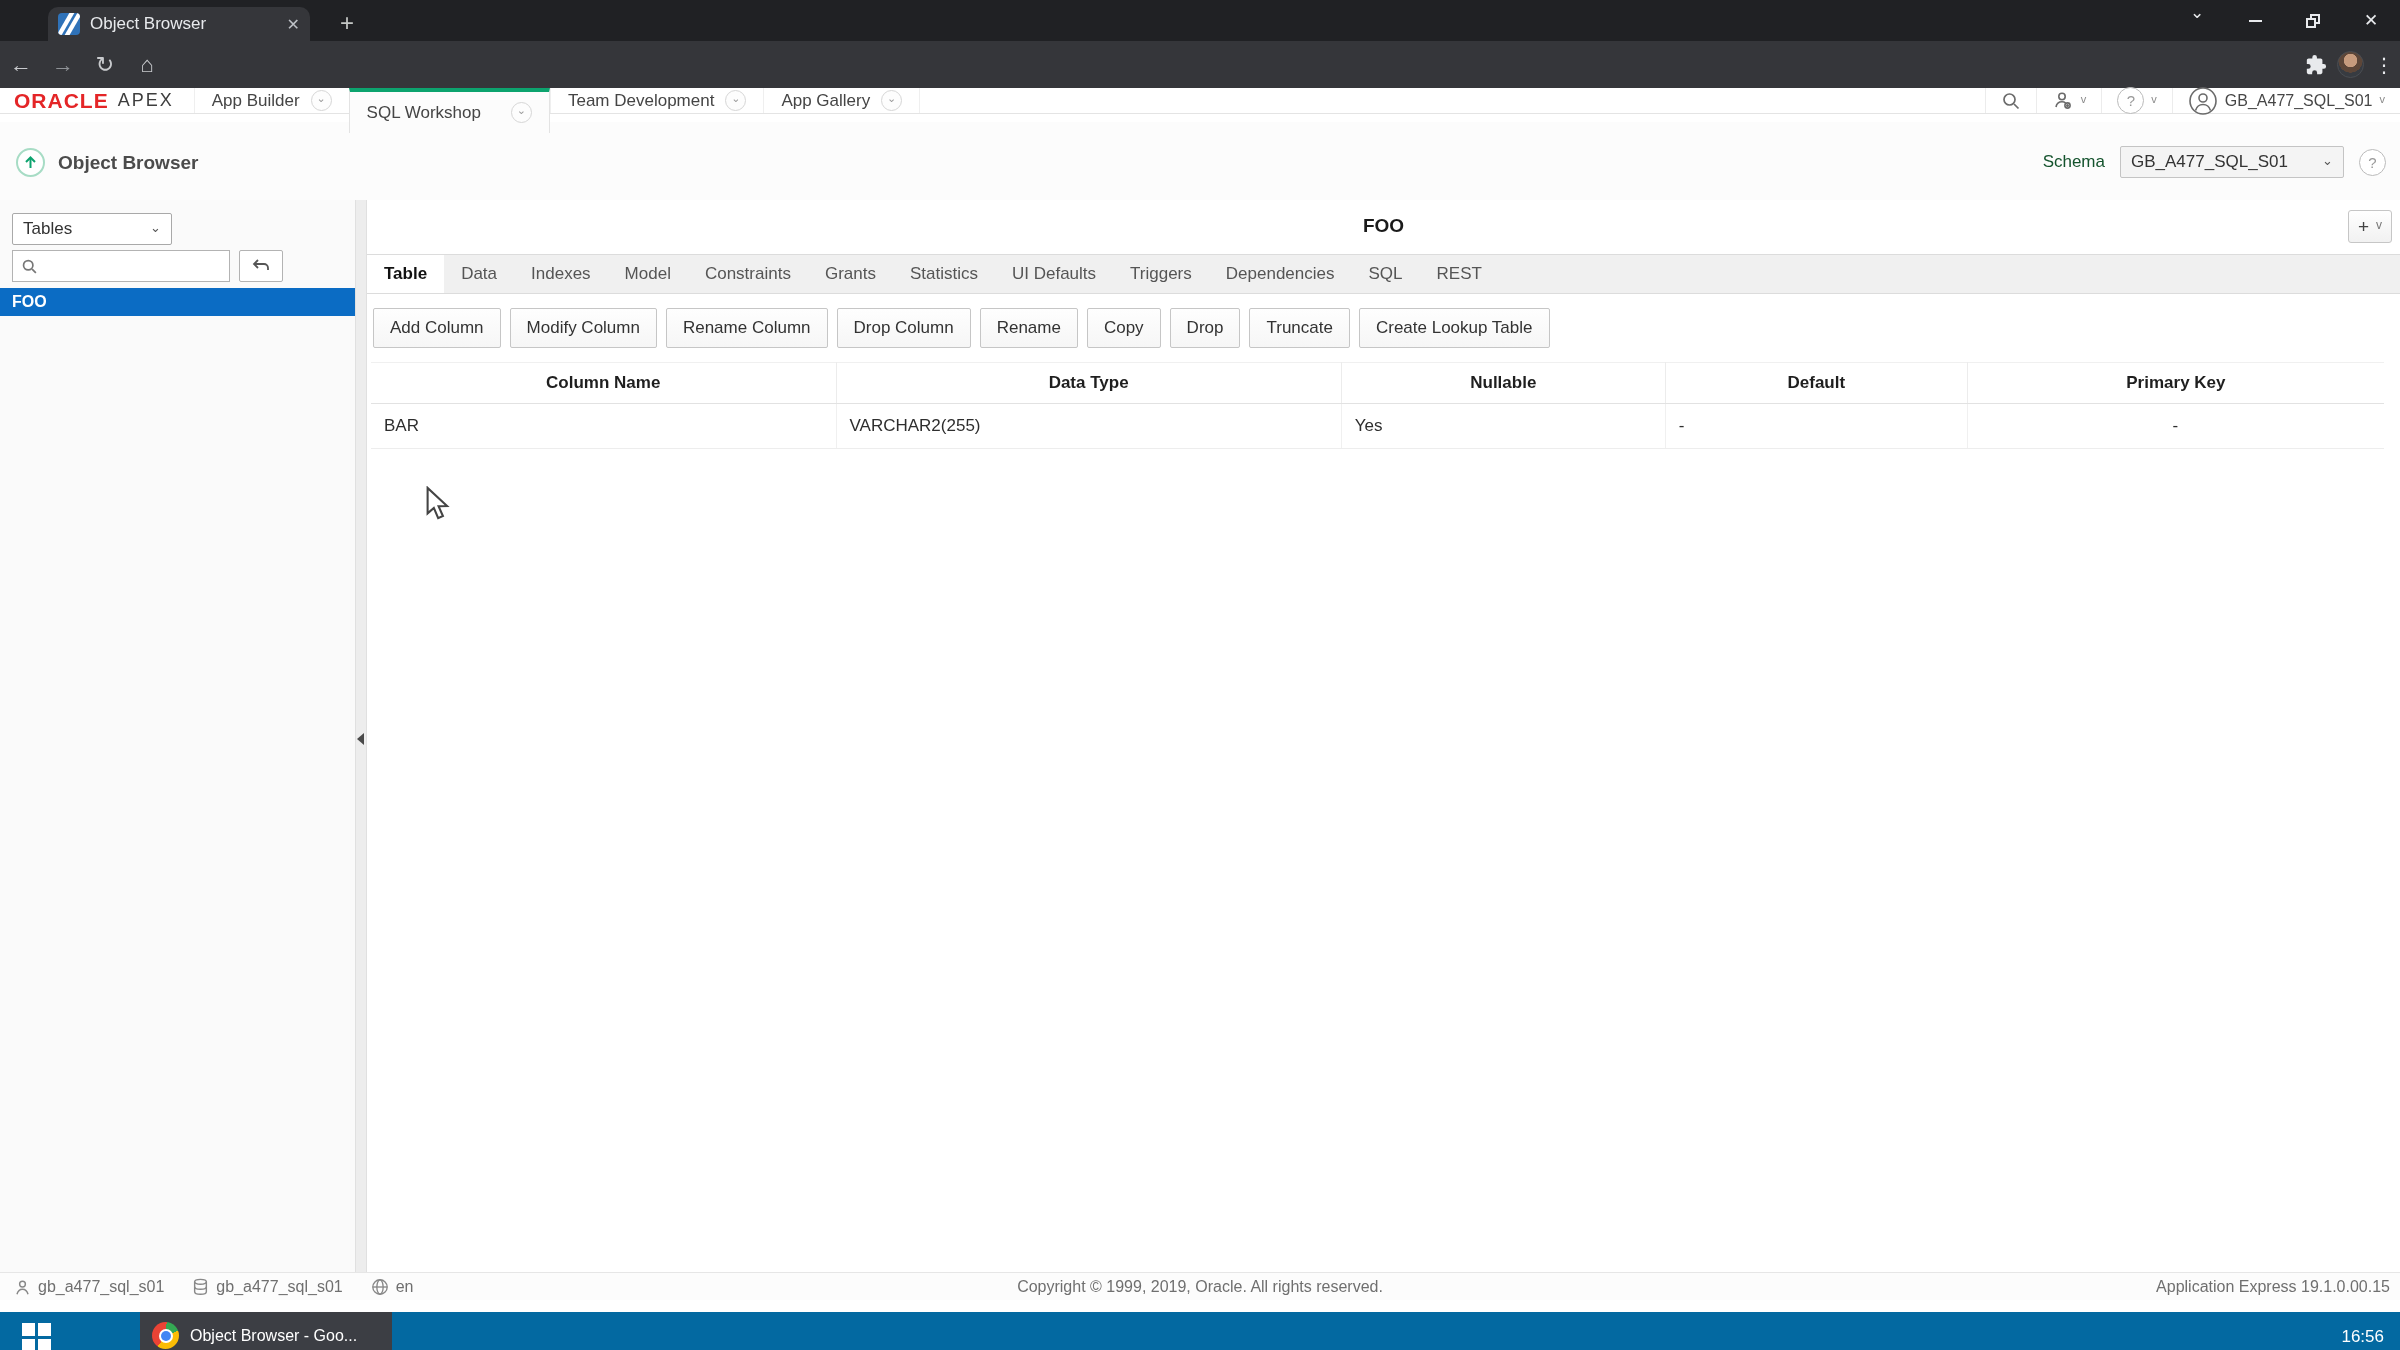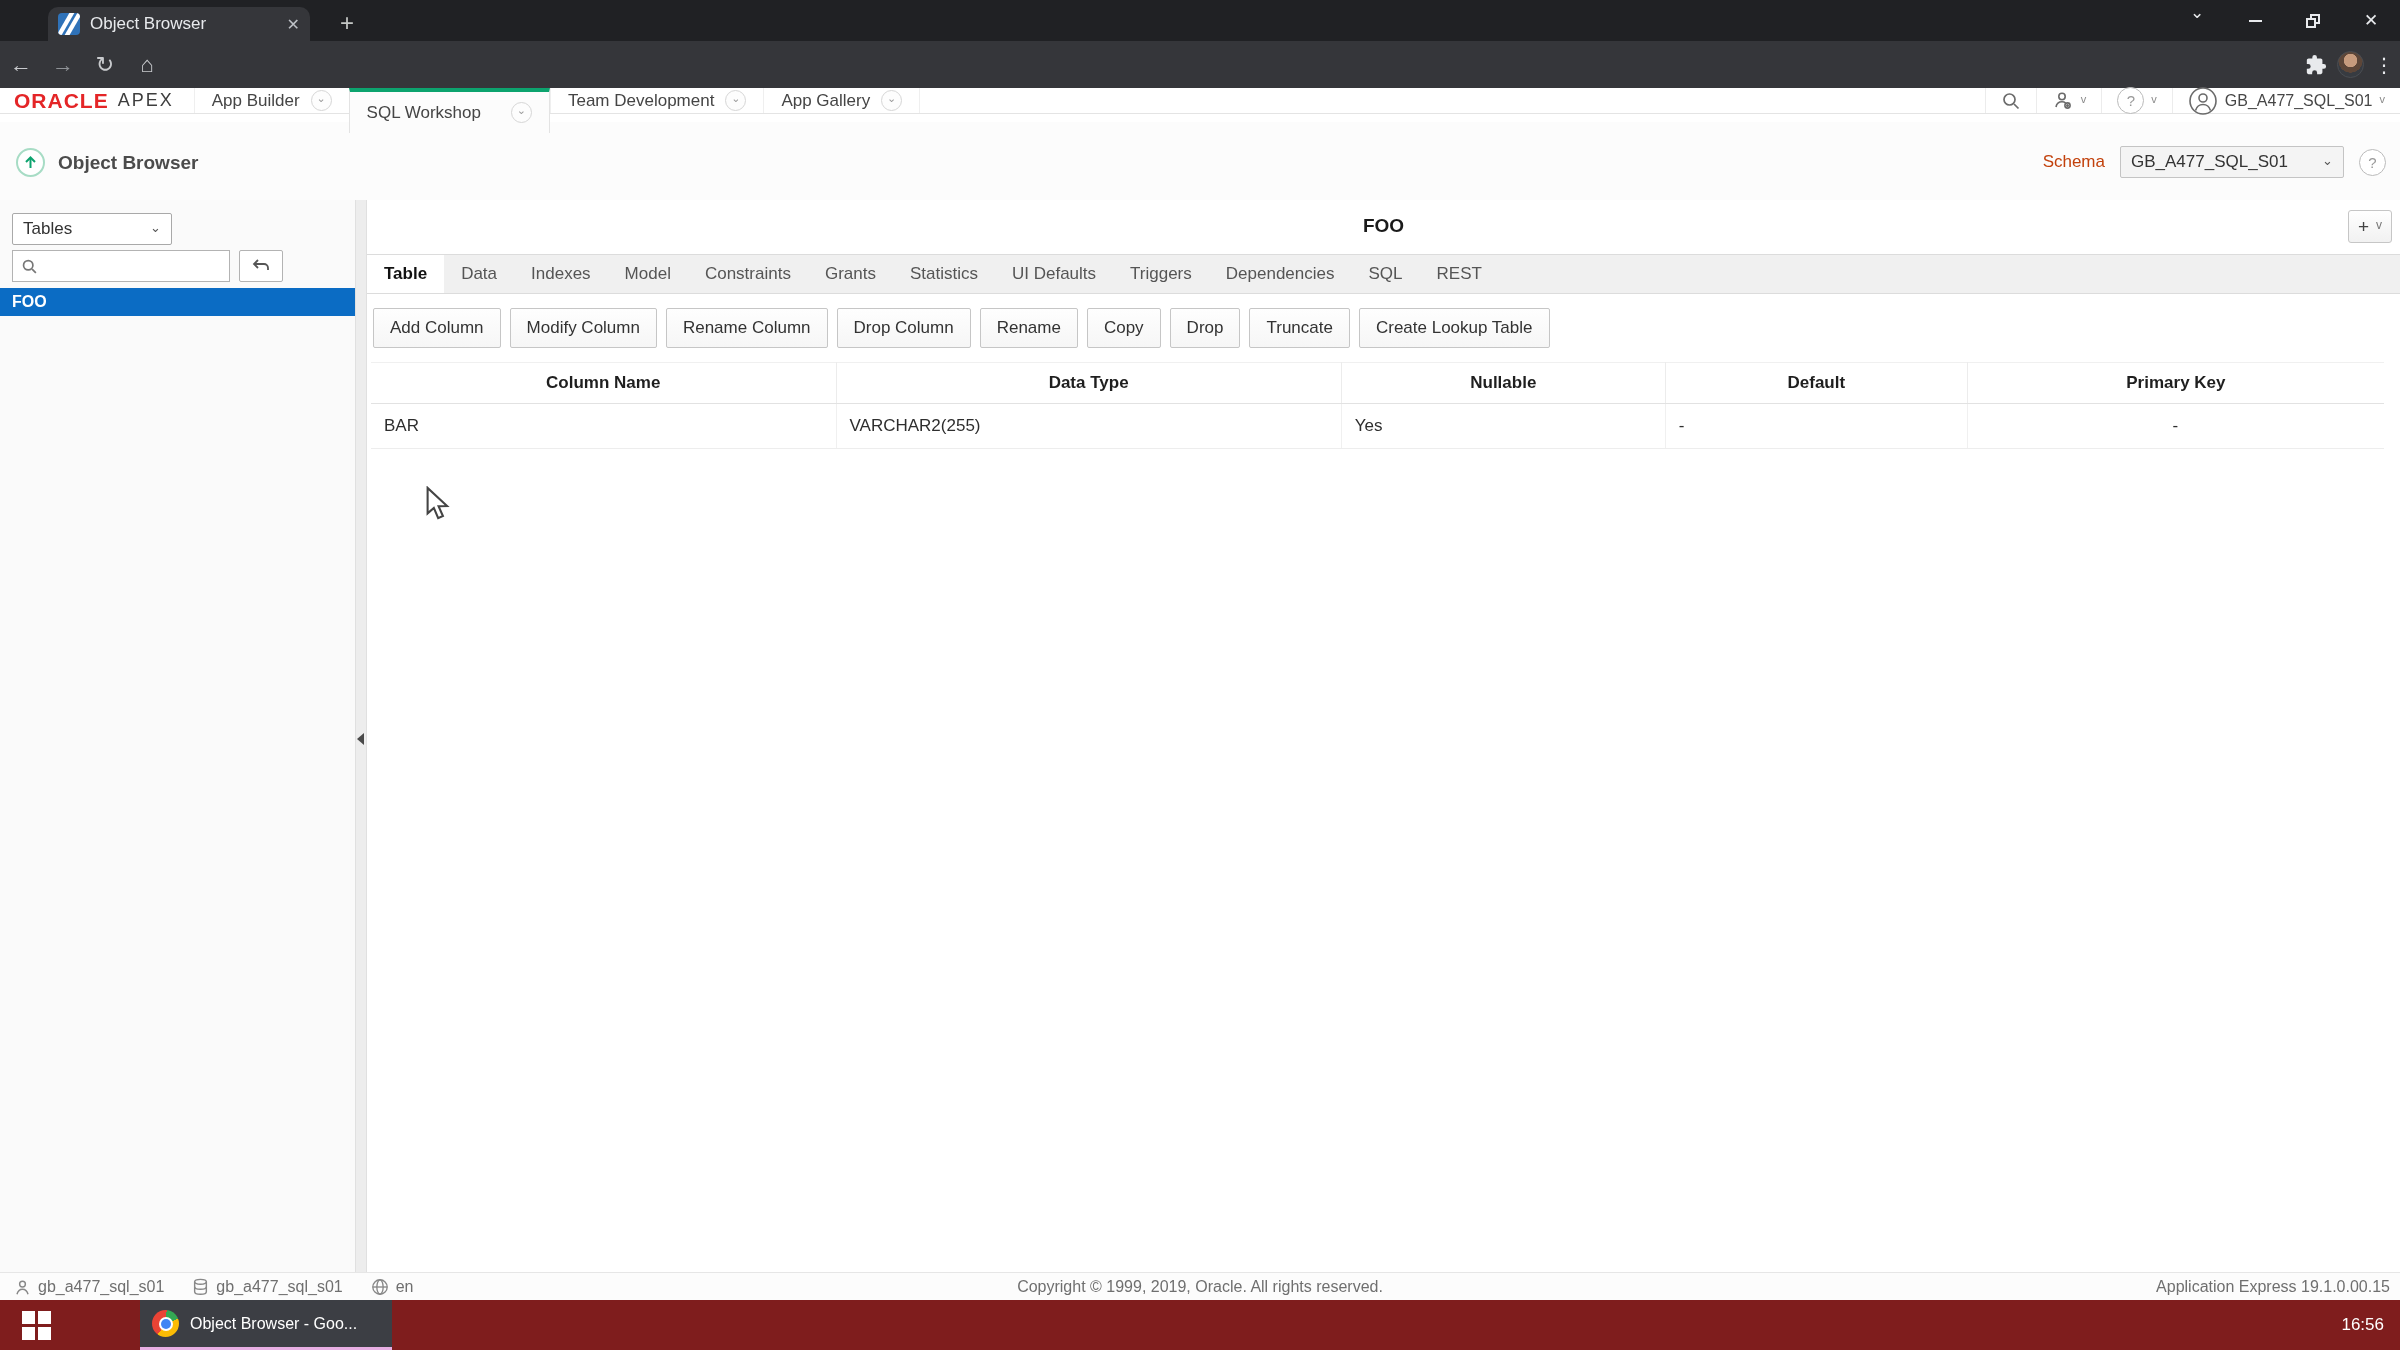--- a/index.html
+++ b/index.html
@@ -62,21 +62,21 @@
     color:#6b6b6b;gap:7px;font-size:16px;}
   .hr-chev{font-size:11px;color:#8a8a8a;margin-top:-3px;}
   .account-name{color:#474747;}
 
   
   .crumb-row{position:absolute;left:0;top:122px;right:0;height:78px;background:#fcfcfc;}
   .crumb-left{position:absolute;left:16px;top:26px;display:flex;align-items:center;gap:13px;}
   .up-circle{width:29px;height:29px;border-radius:50%;border:2px solid #a7dcc5;display:flex;align-items:center;justify-content:center;background:#fff;}
   .crumb-title{font-size:19px;font-weight:bold;color:#4b4b4b;}
   .crumb-right{position:absolute;right:14px;top:24px;display:flex;align-items:center;gap:15px;}
-  .schema-label{font-size:17px;color:#c2410c;}
+  .schema-label{font-size:17px;color:#14532d;}
   .select-box{height:32px;background:#f4f4f4;border:1px solid #c4c4c4;border-radius:2px;display:flex;align-items:center;
     padding:0 10px;font-size:17px;color:#333;}
   .schema-select{width:224px;}
   .select-chev{margin-left:auto;color:#555;font-size:13px;margin-top:-4px;}
   .help-circle{width:27px;height:27px;border:1px solid #bbb;border-radius:50%;color:#999;font-size:15px;
     display:flex;align-items:center;justify-content:center;background:#fff;}
 
   
   .sidebar{position:absolute;left:0;top:200px;width:355px;bottom:78px;background:#fafafa;}
   .obj-select{position:absolute;left:12px;top:13px;width:160px;background:#fff;border-color:#a9a9a9;}
@@ -119,21 +119,21 @@
 
   
   .page-footer{position:absolute;left:0;right:0;bottom:50px;height:28px;background:#fcfcfc;border-top:1px solid #e6e6e6;
     font-size:16px;color:#6f6f6f;}
   .footer-left{position:absolute;left:14px;top:0;height:28px;display:flex;align-items:center;gap:28px;}
   .footer-item{display:flex;align-items:center;gap:7px;}
   .footer-center{position:absolute;left:0;right:0;text-align:center;line-height:28px;}
   .footer-right{position:absolute;right:10px;top:0;line-height:28px;}
 
   
-  .taskbar{position:absolute;left:0;right:0;bottom:0;height:50px;background:#7f1d1d;}
+  .taskbar{position:absolute;left:0;right:0;bottom:0;height:38px;background:#0369a1;}
   .start-btn{position:absolute;left:0;top:0;width:72px;height:50px;display:flex;align-items:center;justify-content:center;}
   .win-logo{display:grid;grid-template-columns:13px 13px;grid-template-rows:13px 13px;gap:3px;}
   .win-logo i{background:#fff;display:block;}
   .task-btn{position:absolute;left:140px;top:0;width:252px;height:50px;background:#3c3e44;border-bottom:3px solid #e7aee3;
     display:flex;align-items:center;gap:11px;padding:0 12px;}
   .chrome-icon{width:27px;height:27px;border-radius:50%;flex:none;position:relative;
     background:conic-gradient(from 215deg,#ea4335 0 150deg,#34a853 0 215deg,#fbbc05 0 360deg);}
   .chrome-icon i{position:absolute;left:50%;top:50%;transform:translate(-50%,-50%);border-radius:50%;display:block;}
   .chrome-icon .w{width:14px;height:14px;background:#fff;}
   .chrome-icon .b{width:10px;height:10px;background:#4285f4;}

